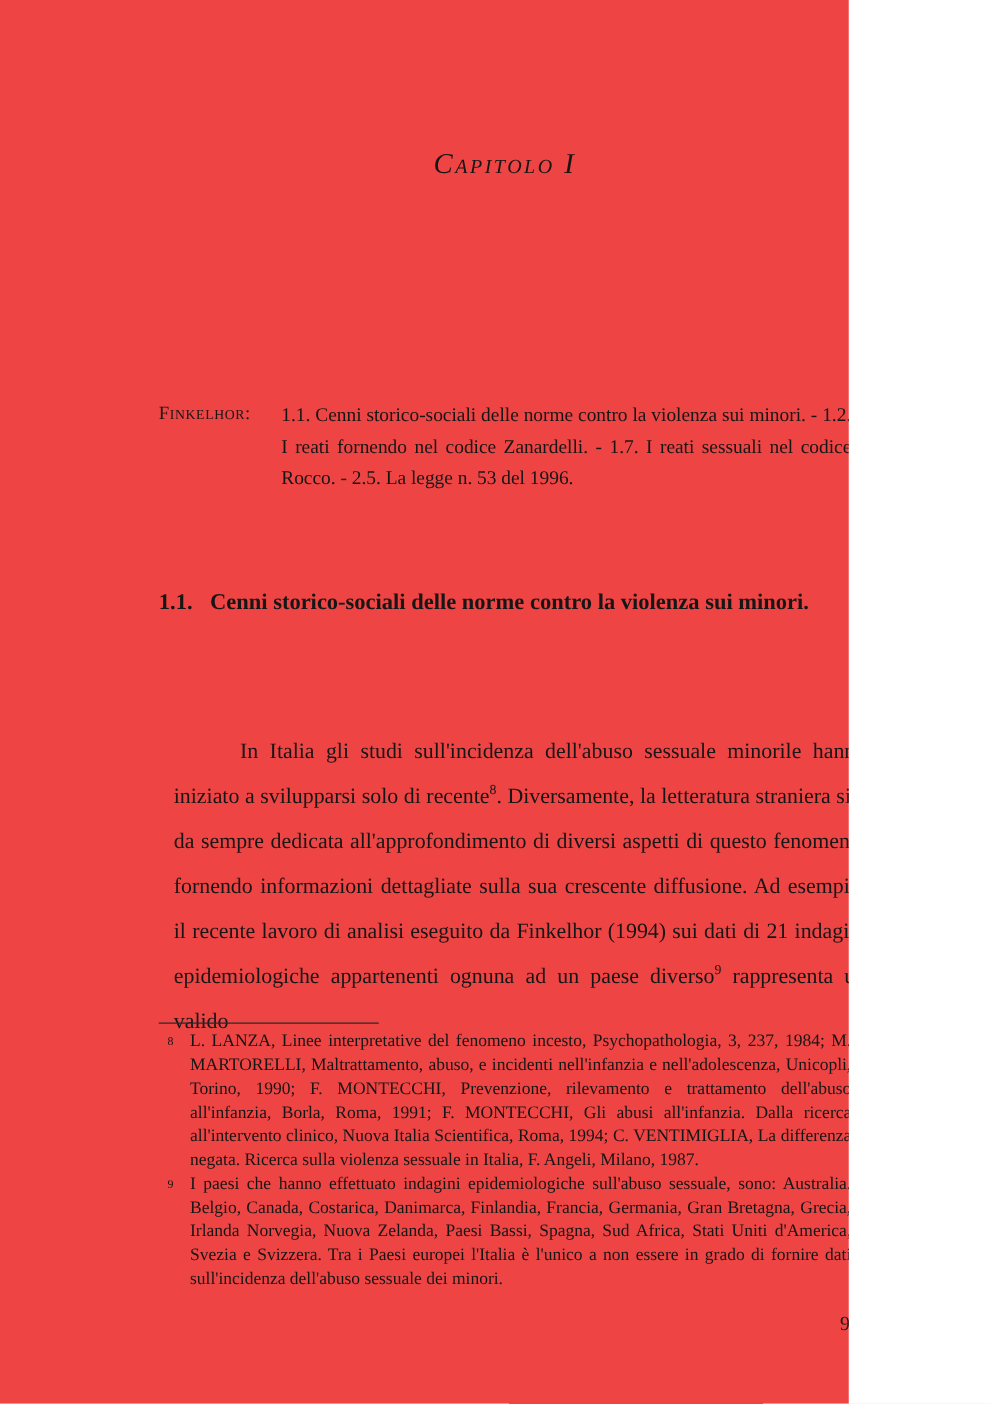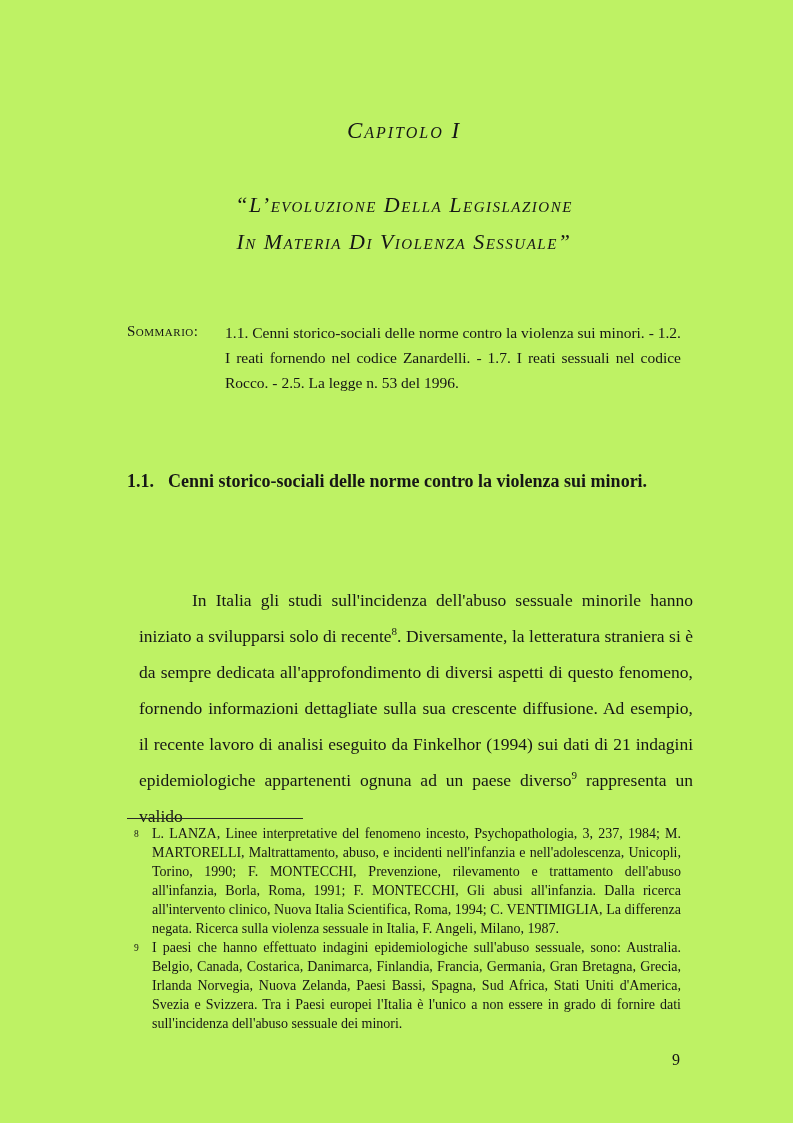--- a/index.html
+++ b/index.html
@@ -2,23 +2,23 @@
 <html><head>
 <meta charset="utf-8">
 <style>
   html, body {
     margin: 0;
     padding: 0;
     background: #ffffff;
   }
   .page {
     position: relative;
-    width: 793px;
+    width: 679px;
     height: 1123px;
-    background: #bef264;
+    background: #ef4444;
     color: #161616;
     font-family: "Liberation Serif", "DejaVu Serif", serif;
     overflow: hidden;
   }
   .content {
     position: absolute;
     left: 127px;
     top: 0;
     width: 554px;
     height: 100%;
@@ -129,27 +129,23 @@
   }
 </style>
 </head>
 <body>
 
 <div class="page">
   <div class="content">
 
     <div class="kicker">Capitolo I</div>
 
-    <div class="chapter-title">
-      <div>“L’evoluzione Della Legislazione</div>
-      <div>In Materia Di Violenza Sessuale”</div>
-    </div>
 
     <div class="sommario">
-      <span class="sommario-label">Sommario:</span>
+      <span class="sommario-label">Finkelhor:</span>
       <p class="sommario-text"><span>1.1. </span><span class="it">Cenni storico-sociali delle norme contro la violenza sui minori.</span><span> - 1.2. </span><span class="it">I reati fornendo nel codice Zanardelli.</span><span> - 1.7. </span><span class="it">I reati sessuali nel codice Rocco.</span><span> - 2.5. </span><span class="it">La legge n. 53 del 1996.</span></p>
     </div>
 
     <div class="section-heading"><span class="sec-num">1.1.</span><span class="it">Cenni storico-sociali delle norme contro la violenza sui minori.</span></div>
 
     <p class="body-para"><span>In Italia gli studi sull'incidenza dell'abuso sessuale minorile hanno iniziato a svilupparsi solo di recente</span><sup>8</sup><span>. Diversamente, la letteratura straniera si è da sempre dedicata all'approfondimento di diversi aspetti di questo fenomeno, fornendo informazioni dettagliate sulla sua crescente diffusione. Ad esempio, il recente lavoro di analisi eseguito da Finkelhor (1994) sui dati di 21 indagini epidemiologiche appartenenti ognuna ad un paese diverso</span><sup>9</sup><span> rappresenta un valido</span></p>
 
     <div class="footnote-sep"></div>
 
     <div class="footnotes">

